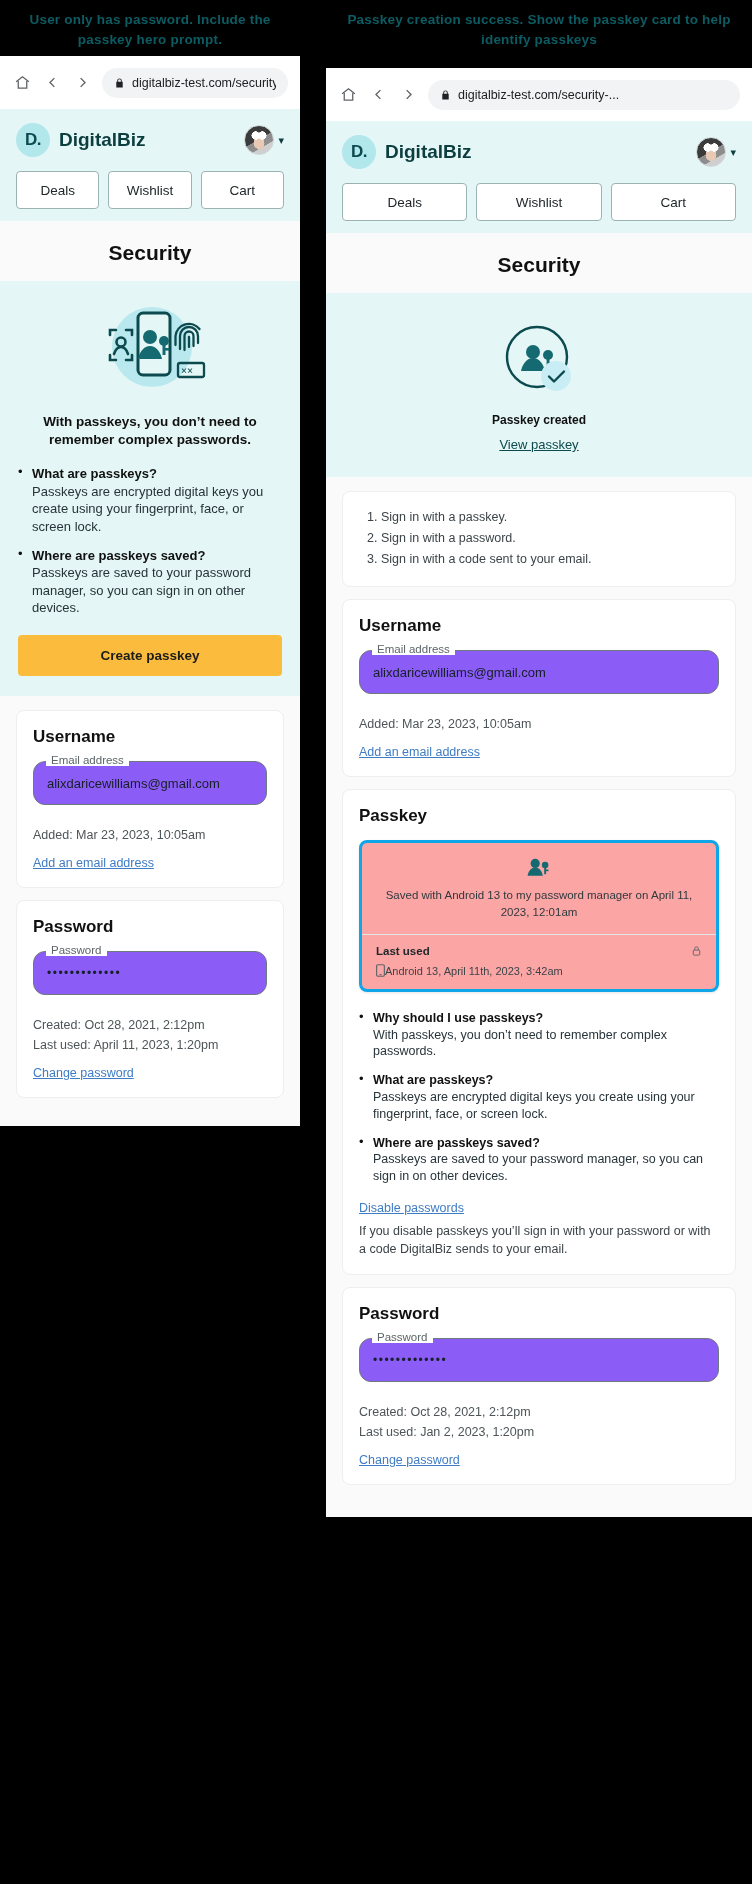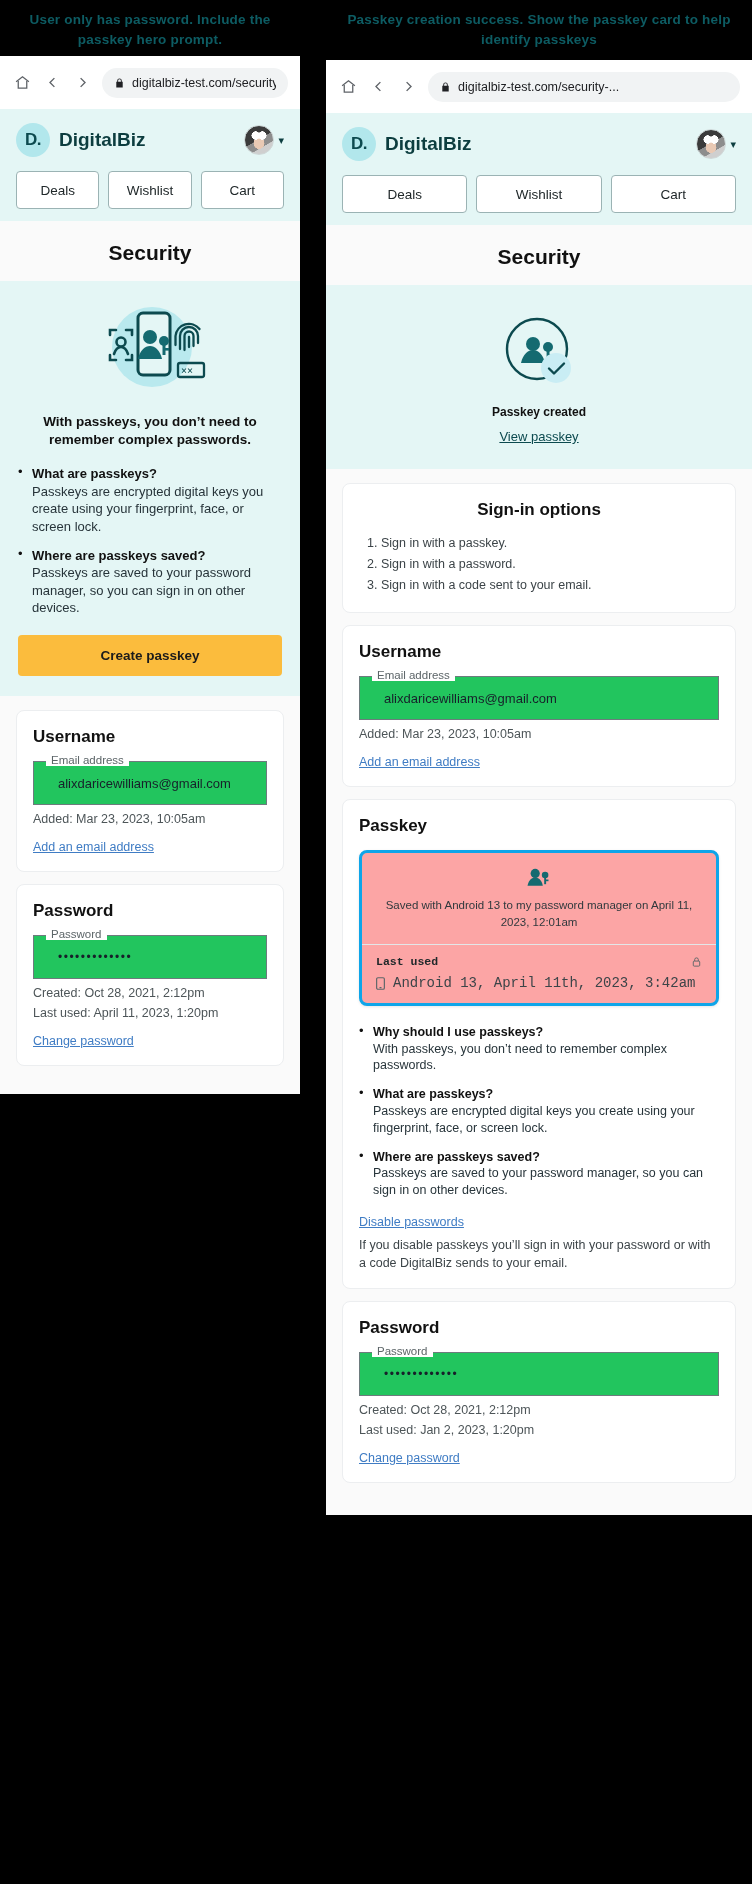--- a/index.html
+++ b/index.html
@@ -16,21 +16,21 @@
   .panel-right { width: 426px; height: 1884px; }
 
   
   .caption {
     background:#000; color:#0d5c63;
     font-size: 13.5px; font-weight: bold; line-height: 1.45;
     text-align:center; padding: 10px 14px 12px;
     letter-spacing: .2px;
   }
   .caption-l { height: 56px; }
-  .caption-r { height: 60px; }
+  .caption-r { height: 68px; }
 
   
   .chrome {
     background:#fff; height: 53px; display:flex; align-items:center;
     gap: 10px; padding: 0 12px;
   }
   .chrome-ico { width: 20px; height: 20px; flex:0 0 auto; color:#4a4a4a; display:flex; align-items:center; justify-content:center; }
   .omnibox {
     flex:1; height: 30px; background:#f1f3f4; border-radius: 16px;
     display:flex; align-items:center; gap: 7px; padding: 0 12px;
@@ -104,57 +104,57 @@
   .hero-ok { background:#e4f6f5; padding: 26px 18px 24px; text-align:center; }
   .ok-art { display:flex; justify-content:center; margin-bottom: 14px; }
   .ok-title { font-size: 12px; font-weight: bold; color:#111; margin-bottom: 8px; }
   .link-teal {
     font-size: 13px; color:#0c4a4f; text-decoration: underline; cursor:pointer;
   }
 
   
   .tf { position:relative; margin: 8px 0 0; }
   .tf-box {
-    border:1px solid #6d7b7d; border-radius: 0; height: 44px;
-    display:flex; align-items:center; padding: 0 24px;
-    font-size: 13px; color:#17202a; background:#22c55e;
+    border:1px solid #6d7b7d; border-radius: 12px; height: 44px;
+    display:flex; align-items:center; padding: 0 13px;
+    font-size: 13px; color:#17202a; background:#8b5cf6;
   }
   .tf-legend {
     position:absolute; top:-7px; left: 13px; background:#fff; padding: 0 5px;
     font-size: 11.5px; color:#5c6568;
   }
   .dots { letter-spacing: 1.5px; font-size: 12px; color:#17202a; }
 
-  .meta { font-size: 12.5px; color:#4d5558; margin-top: 5px; line-height: 1.45; }
+  .meta { font-size: 12.5px; color:#4d5558; margin-top: 21px; line-height: 1.45; }
   .link-blue {
     display:inline-block; margin-top: 12px; font-size: 12.5px;
     color:#3f7cc4; text-decoration: underline; cursor:pointer;
   }
 
   
   .ol { margin: 0; padding-left: 22px; }
   .ol li { font-size: 12.5px; color:#3c4448; line-height: 1.5; margin-bottom: 2px; }
   .center-h { text-align:center; }
 
   
   .pk-card {
     border:3px solid #0ea5e9; border-radius: 8px; background:#fca5a5;
     box-shadow: 0 1px 3px rgba(0,0,0,.10);
     margin-top: 4px; overflow:hidden;
   }
   .pk-top { padding: 14px 14px 14px; text-align:center; }
   .pk-icon { display:flex; justify-content:center; margin-bottom: 8px; }
   .pk-desc { font-size: 11.5px; color:#30393d; line-height: 1.42; }
   .pk-div { height:1px; background:#e3e6e8; }
-  .pk-row { padding: 10px 14px 12px; font-family: Liberation Mono, monospace; }
+  .pk-row { padding: 10px 14px 12px; }
   .pk-row-h {
     display:flex; align-items:center; justify-content:space-between;
     font-size: 11.5px; font-weight: bold; color:#20282a; margin-bottom: 7px;
   }
-  .pk-row-b { display:flex; align-items:center; gap: 8px; font-size: 14px; color:#3c4448; }
+  .pk-row-b { display:flex; align-items:center; gap: 0; font-size: 11px; color:#3c4448; }
 
   .bullets-sm li { margin-bottom: 12px; }
   .bullets-sm .bq { font-size: 12.5px; }
   .bullets-sm .ba { font-size: 12.5px; }
 
   .note { font-size: 12.5px; color:#3c4448; line-height: 1.45; margin-top: 6px; }
 
   svg { display:block; }
 </style>
 </head>
@@ -349,21 +349,20 @@
             <path d="M50 57.5l5 5 10-10" fill="none" stroke="#0c4a4f" stroke-width="2.4" stroke-linecap="round" stroke-linejoin="round"></path>
           </svg>
         </div>
         <div class="ok-title">Passkey created</div>
         <a class="link-teal">View passkey</a>
       </div>
 
       <div style="height:14px;background:#fafafa;"></div>
 
       <div class="card">
-        <div class="card-h center-h">Sign-in options</div>
         <ol class="ol">
           <li>Sign in with a passkey.</li>
           <li>Sign in with a password.</li>
           <li>Sign in with a code sent to your email.</li>
         </ol>
       </div>
 
       <div class="card">
         <div class="card-h">Username</div>
         <div class="tf">

